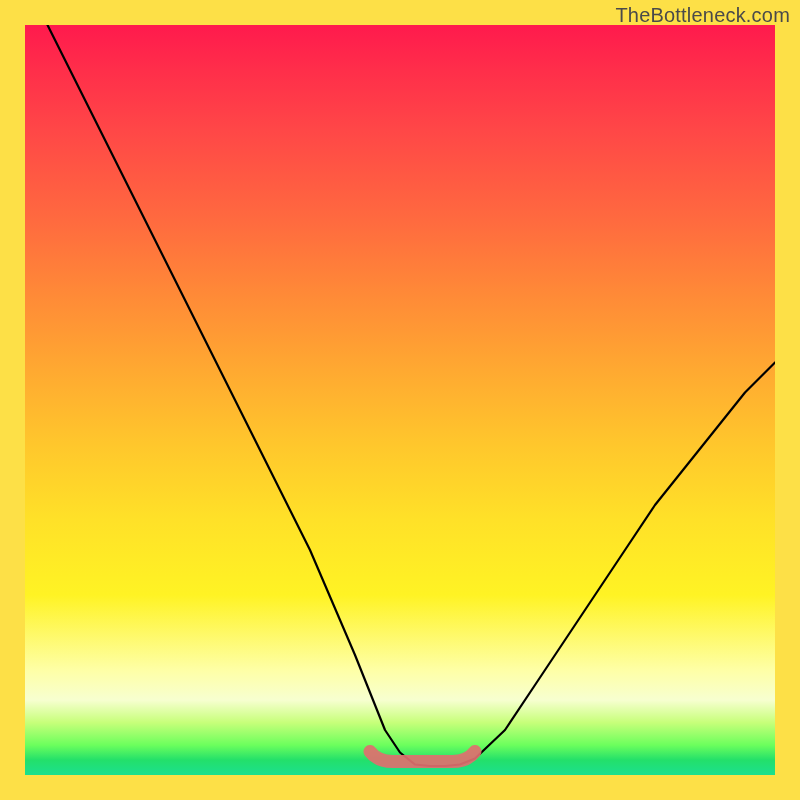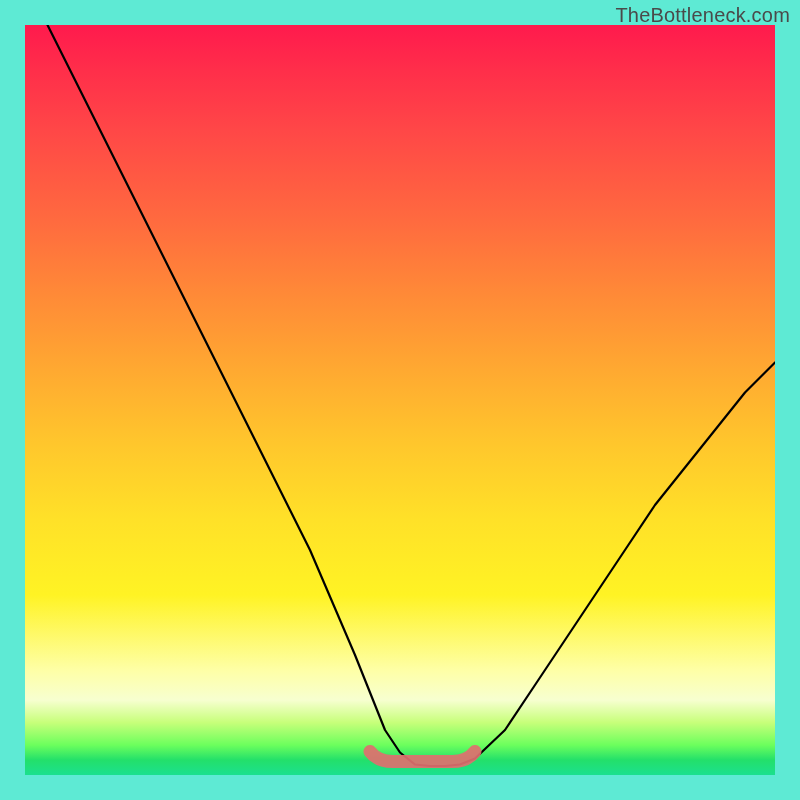--- a/index.html
+++ b/index.html
@@ -8,21 +8,21 @@
     width: 800px;
     height: 800px;
     background: #000;
     overflow: hidden;
     font-family: Arial, Helvetica, sans-serif;
   }
   .frame {
     position: relative;
     width: 800px;
     height: 800px;
-    background: #5eead4;
+    background: #fde047;
   }
   .plot {
     position: absolute;
     left: 25px;
     top: 25px;
     width: 750px;
     height: 750px;
     
     background: linear-gradient(
       to bottom,

